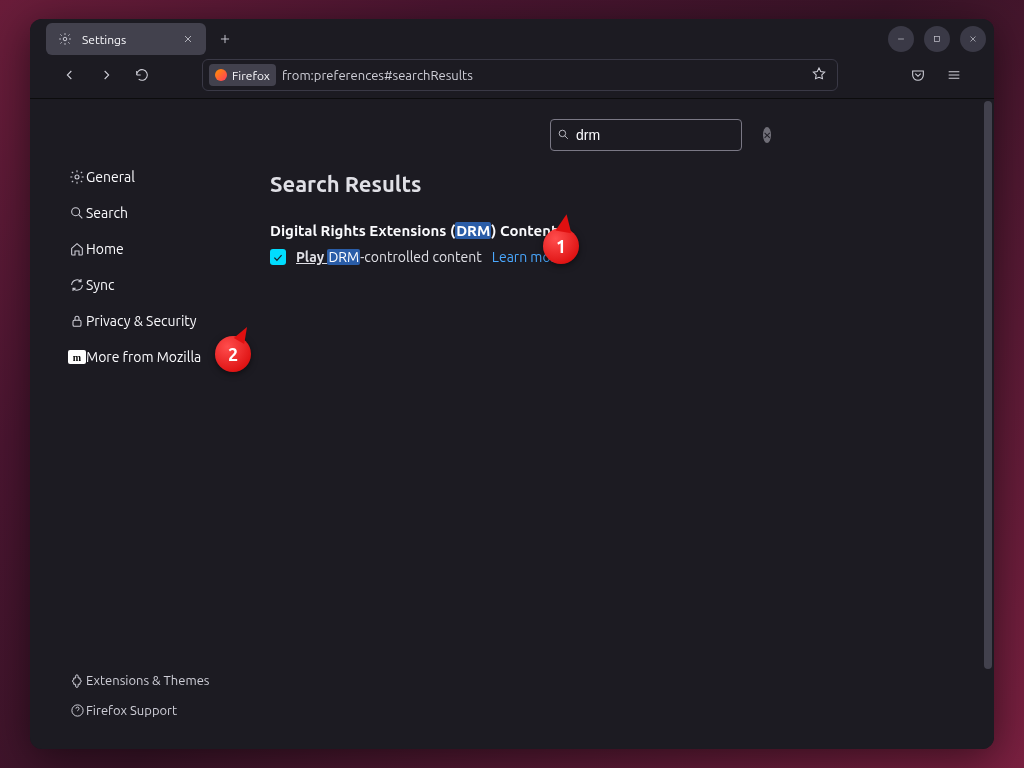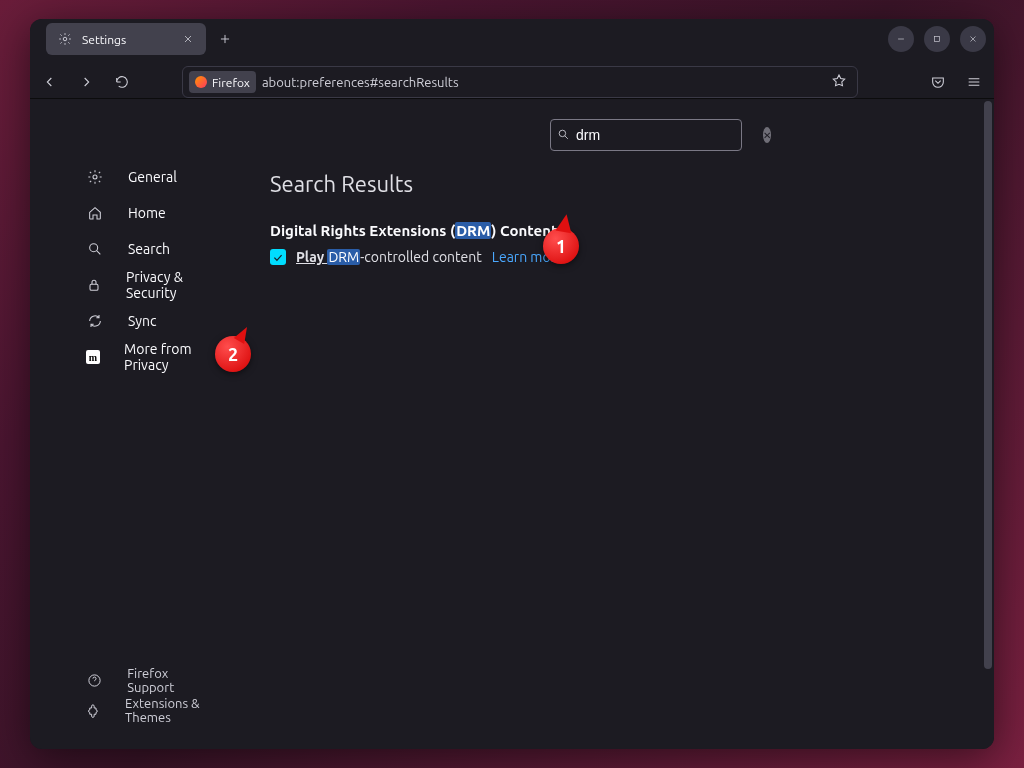--- a/index.html
+++ b/index.html
@@ -32,22 +32,22 @@
     color:#cfcfd8; font-size:18px; border-radius:4px; cursor:pointer;
   }
   .wincontrols { margin-left:auto; display:flex; gap:10px; align-items:center; }
   .winbtn {
     width:26px;height:26px;border-radius:50%;background:#3a3946;display:flex;
     align-items:center;justify-content:center;color:#fbfbfe;font-size:11px;cursor:pointer;
   }
 
   
   .toolbar {
-    height: 40px; background: #1c1b22; display:flex; align-items:flex-end;
-    padding: 0 4px; gap:4px; border-bottom:1px solid #0c0c0d;
+    height: 40px; background: #1c1b22; display:flex; align-items:flex-start;
+    padding: 0 24px; gap:4px; border-bottom:1px solid #0c0c0d;
   }
   .navbtn {
     width:32px;height:32px;display:flex;align-items:center;justify-content:center;
     color:#cfcfd8;border-radius:4px;cursor:pointer;
   }
   .navbtn.disabled { color:#6f6e77; }
   .urlbar {
     flex:1; height:32px; background:#1c1b22; border:1px solid #3a3946;
     border-radius:6px; display:flex; align-items:center; padding:0 6px; gap:6px;
     margin: 0 60px 0 40px;
@@ -67,22 +67,22 @@
     position:absolute; right:2px; top:2px; bottom:80px; width:8px;
     background:#42414d; border-radius:4px;
   }
 
   
   .sidebar {
     width:200px; padding:60px 0 0 0; display:flex;flex-direction:column;
     color:#fbfbfe;
   }
   .sideitem {
-    height:36px; display:flex;align-items:center;gap:24px;
-    padding:0 16px 0 56px; font-size:14px; color:#fbfbfe;cursor:pointer;
+    height:36px; display:flex;align-items:center;gap:0;
+    padding:0 16px 0 38px; font-size:14px; color:#fbfbfe;cursor:pointer;
     position:relative;
   }
   .sideicon { width:18px;height:18px;display:flex;align-items:center;justify-content:center; }
   .sidebottom { margin-top:auto; padding-bottom:24px; }
   .sidebottom .sideitem { font-size:13px; color:#cfcfd8; height:30px;}
 
   
   .main {
     flex:1; padding: 20px 40px; position:relative;
   }
@@ -95,21 +95,21 @@
     flex:1; background:transparent; border:none; outline:none; color:#fbfbfe;
     font-size:14px;
   }
   .searchclear {
     width:16px;height:16px;border-radius:50%;background:#6f6e77;
     display:flex;align-items:center;justify-content:center;color:#1c1b22;
     font-size:10px;cursor:pointer;
   }
 
   .heading {
-    margin-top:52px; color:#e0e0e6; font-size:22px; font-weight:400;
+    margin-top:52px; color:#e0e0e6; font-size:22px; font-weight:700;
   }
   .section-title {
     margin-top:26px; color:#fbfbfe; font-size:15px; font-weight:700;
   }
   .section-title .hl {
     background:#2a5da8; color:#fff; border-radius:2px; padding:0 1px;
   }
   .checkbox-row {
     margin-top:10px; display:flex; align-items:center; gap:10px; font-size:14px;
     color:#e0e0e6;
@@ -211,21 +211,21 @@
       <svg viewBox="0 0 24 24" width="16" height="16">
           <path d="M4 12a8 8 0 1 1 3 6.2M4 12V6M4 12h6"></path>
         </svg>
     </div>
 
     <div class="urlbar">
       <span class="urlbadge">
         <span style="width:12px;height:12px;border-radius:50%;background:linear-gradient(135deg,#ff9500,#ff3860);display:inline-block"></span>
         <span>Firefox</span>
       </span>
-      <span class="urltext">about:preferences#searchResults</span>
+      <span class="urltext">from:preferences#searchResults</span>
       <span class="urlstar">
         <svg viewBox="0 0 24 24" width="16" height="16">
             <path d="M12 3l2.6 5.3 5.9.9-4.3 4.1 1 5.8L12 16.9l-5.2 2.2 1-5.8L3.5 9.2l5.9-.9L12 3z"></path>
           </svg>
       </span>
     </div>
 
     <div class="navbtn">
       <svg viewBox="0 0 24 24" width="16" height="16">
           <path d="M4 6h16v6a8 8 0 0 1-16 0V6zM8 10l4 4 4-4"></path>
@@ -247,74 +247,74 @@
           <svg viewBox="0 0 24 24" width="16" height="16">
               <circle cx="12" cy="12" r="3"></circle>
               <path d="M12 2v3M12 19v3M4.2 4.2l2.1 2.1M17.7 17.7l2.1 2.1M2 12h3M19 12h3M4.2 19.8l2.1-2.1M17.7 6.3l2.1-2.1"></path>
             </svg>
         </span>
         <span>General</span>
       </div>
       <div class="sideitem">
         <span class="sideicon">
           <svg viewBox="0 0 24 24" width="16" height="16">
-              <path d="M4 11l8-7 8 7v9a1 1 0 0 1-1 1h-4v-6h-6v6H5a1 1 0 0 1-1-1v-9z"></path>
-            </svg>
-        </span>
-        <span>Home</span>
-      </div>
-      <div class="sideitem">
-        <span class="sideicon">
-          <svg viewBox="0 0 24 24" width="16" height="16">
               <circle cx="10" cy="10" r="6"></circle>
               <path d="M20 20l-5.5-5.5"></path>
             </svg>
         </span>
         <span>Search</span>
       </div>
       <div class="sideitem">
         <span class="sideicon">
           <svg viewBox="0 0 24 24" width="16" height="16">
+              <path d="M4 11l8-7 8 7v9a1 1 0 0 1-1 1h-4v-6h-6v6H5a1 1 0 0 1-1-1v-9z"></path>
+            </svg>
+        </span>
+        <span>Home</span>
+      </div>
+      <div class="sideitem">
+        <span class="sideicon">
+          <svg viewBox="0 0 24 24" width="16" height="16">
+              <path d="M4 12a8 8 0 0 1 14-5M20 12a8 8 0 0 1-14 5M18 3v4h-4M6 21v-4h4"></path>
+            </svg>
+        </span>
+        <span>Sync</span>
+      </div>
+      <div class="sideitem">
+        <span class="sideicon">
+          <svg viewBox="0 0 24 24" width="16" height="16">
               <rect x="6" y="11" width="12" height="9" rx="2"></rect>
               <path d="M9 11V8a3 3 0 0 1 6 0v3"></path>
             </svg>
         </span>
         <span>Privacy &amp; Security</span>
       </div>
       <div class="sideitem">
-        <span class="sideicon">
-          <svg viewBox="0 0 24 24" width="16" height="16">
-              <path d="M4 12a8 8 0 0 1 14-5M20 12a8 8 0 0 1-14 5M18 3v4h-4M6 21v-4h4"></path>
-            </svg>
-        </span>
-        <span>Sync</span>
-      </div>
-      <div class="sideitem">
         <span class="sideicon" style="background:#fff;color:#000;width:18px;height:14px;border-radius:2px;font-size:10px;font-weight:700;font-family:serif;">m</span>
-        <span>More from Privacy</span>
+        <span>More from Mozilla</span>
       </div>
 
       <div class="sidebottom">
+        <div class="sideitem">
+          <span class="sideicon">
+            <svg viewBox="0 0 24 24" width="15" height="15">
+                <path d="M6 8h3V5a2 2 0 0 1 4 0v3h3v3a2 2 0 0 1 0 4v3h-3v3a2 2 0 0 1-4 0v-3H6v-3a2 2 0 0 1 0-4V8z"></path>
+              </svg>
+          </span>
+          <span>Extensions &amp; Themes</span>
+        </div>
         <div class="sideitem">
           <span class="sideicon">
             <svg viewBox="0 0 24 24" width="15" height="15">
                 <circle cx="12" cy="12" r="9"></circle>
                 <path d="M9.5 9a2.5 2.5 0 1 1 3.5 2.3c-.8.4-1 1-1 1.7M12 17h.01"></path>
               </svg>
           </span>
           <span>Firefox Support</span>
         </div>
-        <div class="sideitem">
-          <span class="sideicon">
-            <svg viewBox="0 0 24 24" width="15" height="15">
-                <path d="M6 8h3V5a2 2 0 0 1 4 0v3h3v3a2 2 0 0 1 0 4v3h-3v3a2 2 0 0 1-4 0v-3H6v-3a2 2 0 0 1 0-4V8z"></path>
-              </svg>
-          </span>
-          <span>Extensions &amp; Themes</span>
-        </div>
       </div>
     </div>
 
     <div class="main">
       <div class="searchbox">
         <span>
           <svg viewBox="0 0 24 24" width="13" height="13">
               <circle cx="10" cy="10" r="6"></circle>
               <path d="M20 20l-5.5-5.5"></path>
             </svg>

